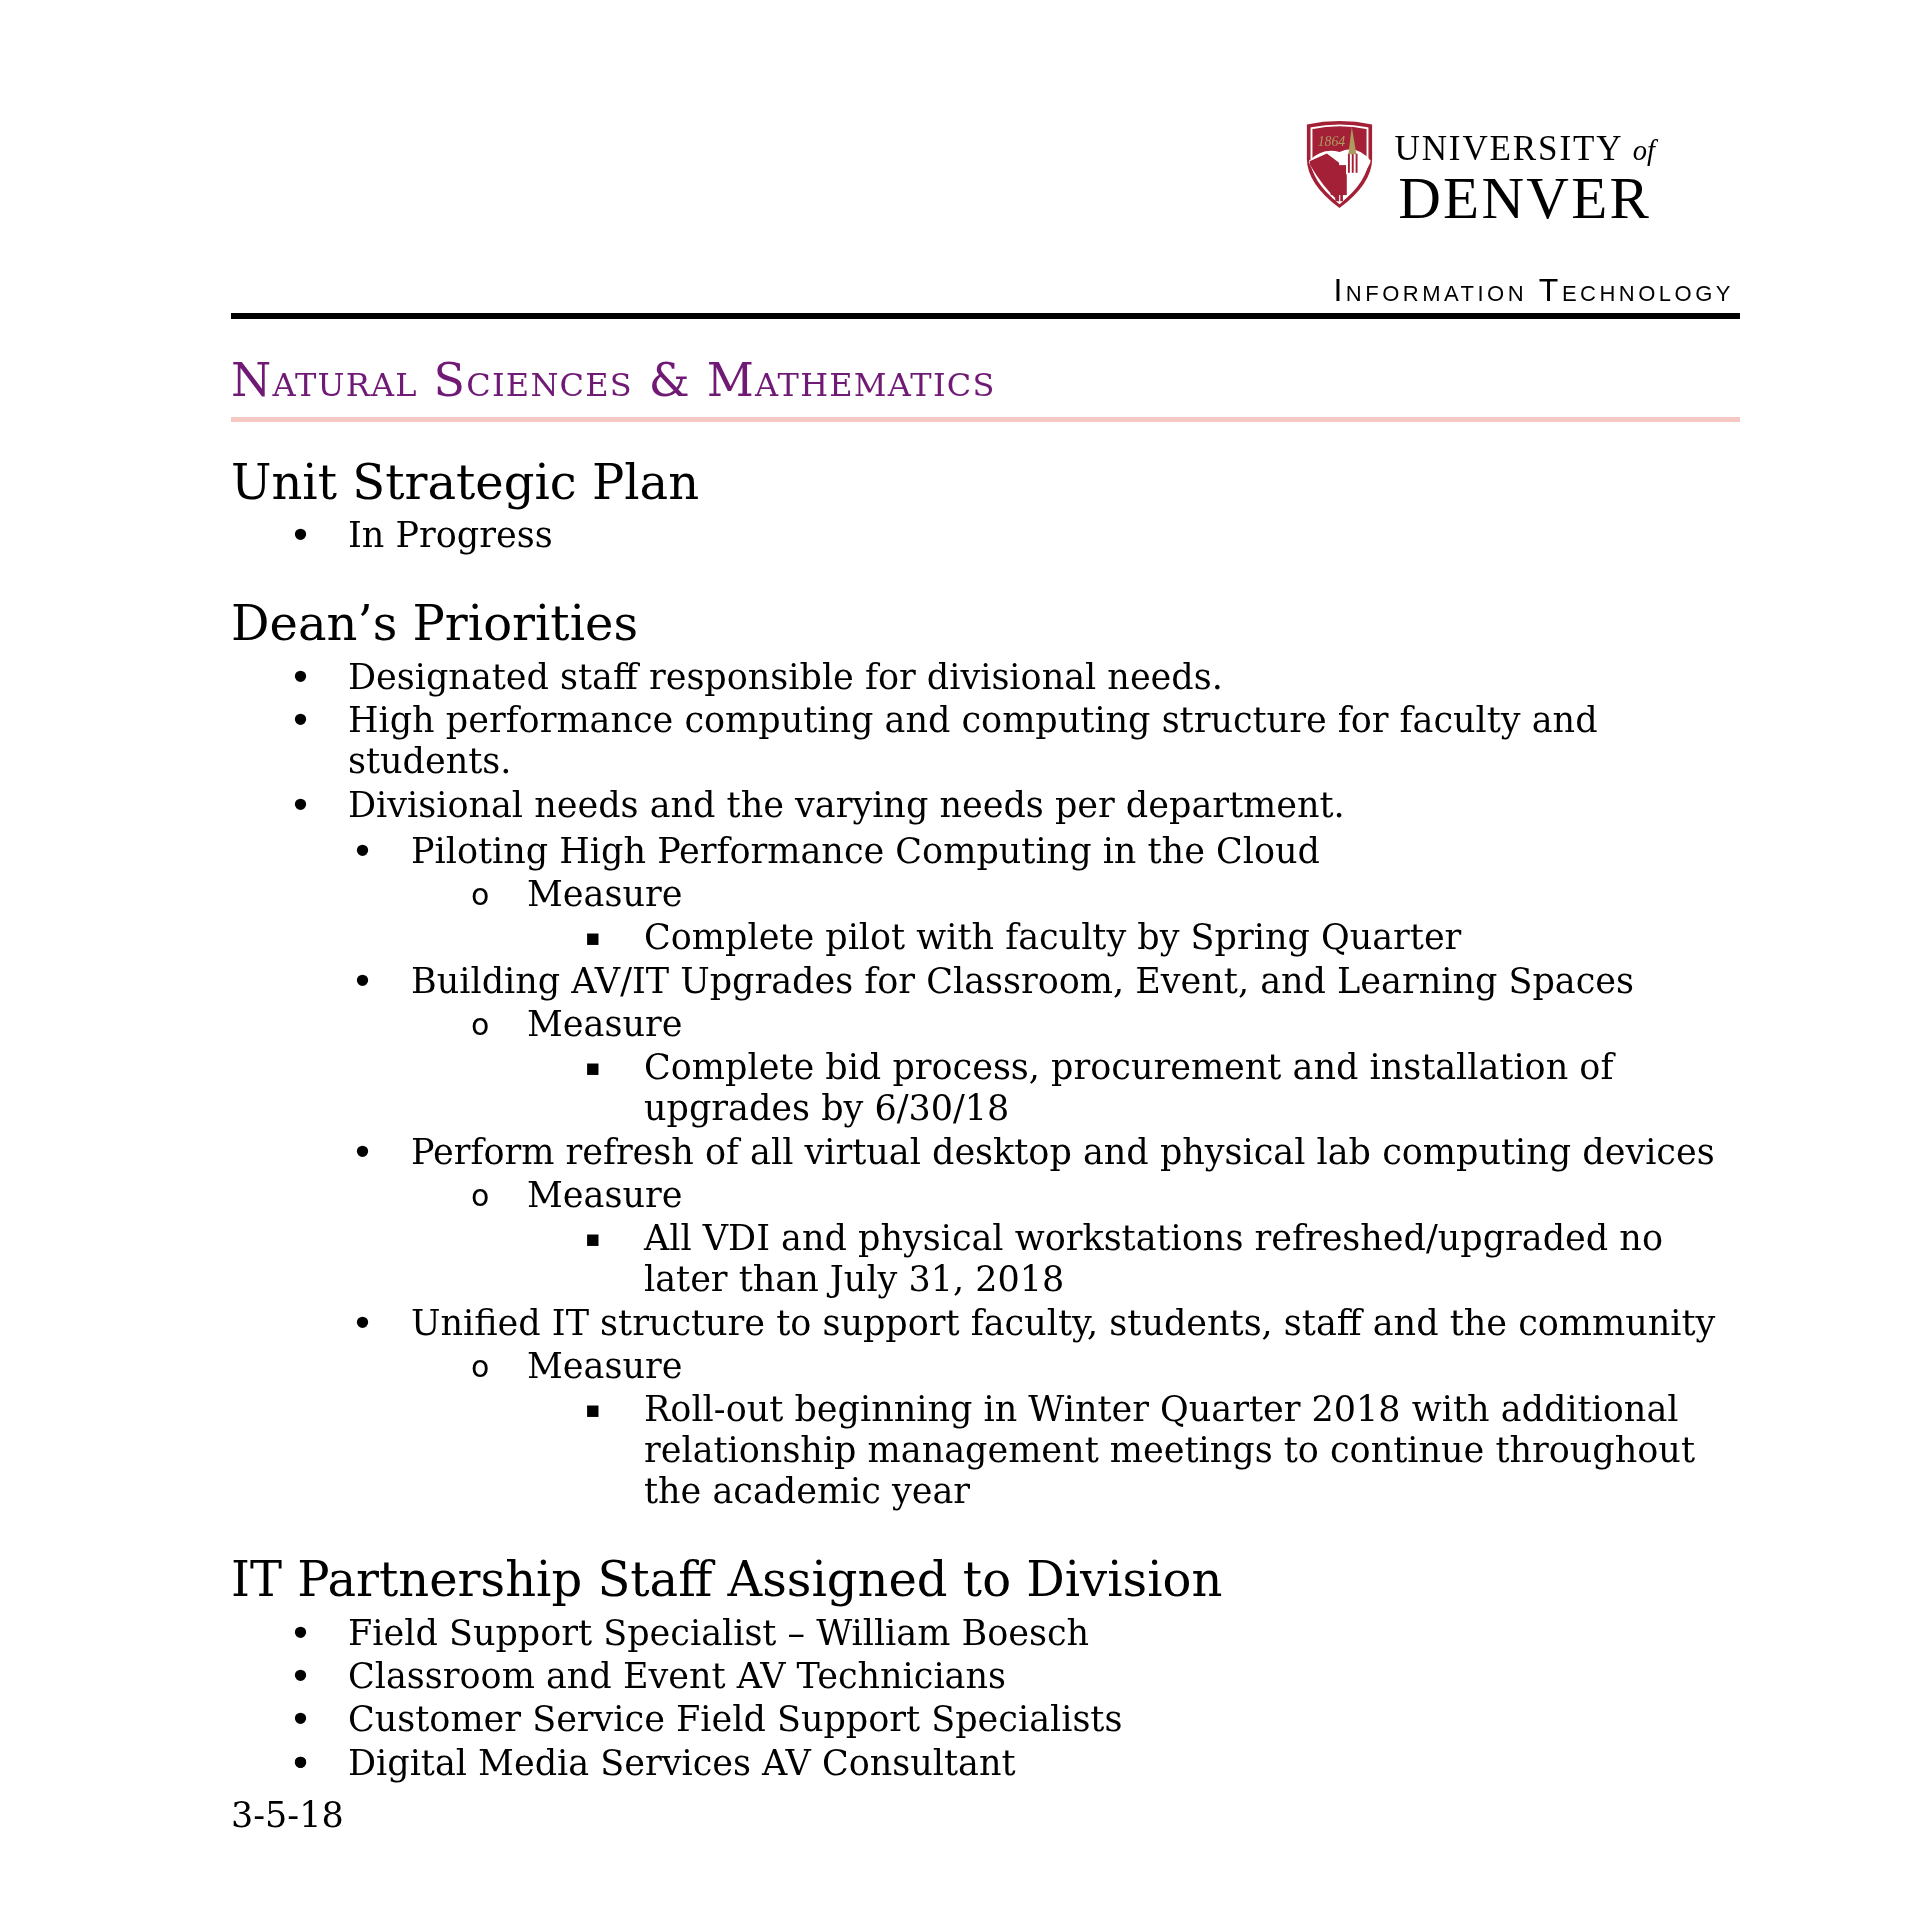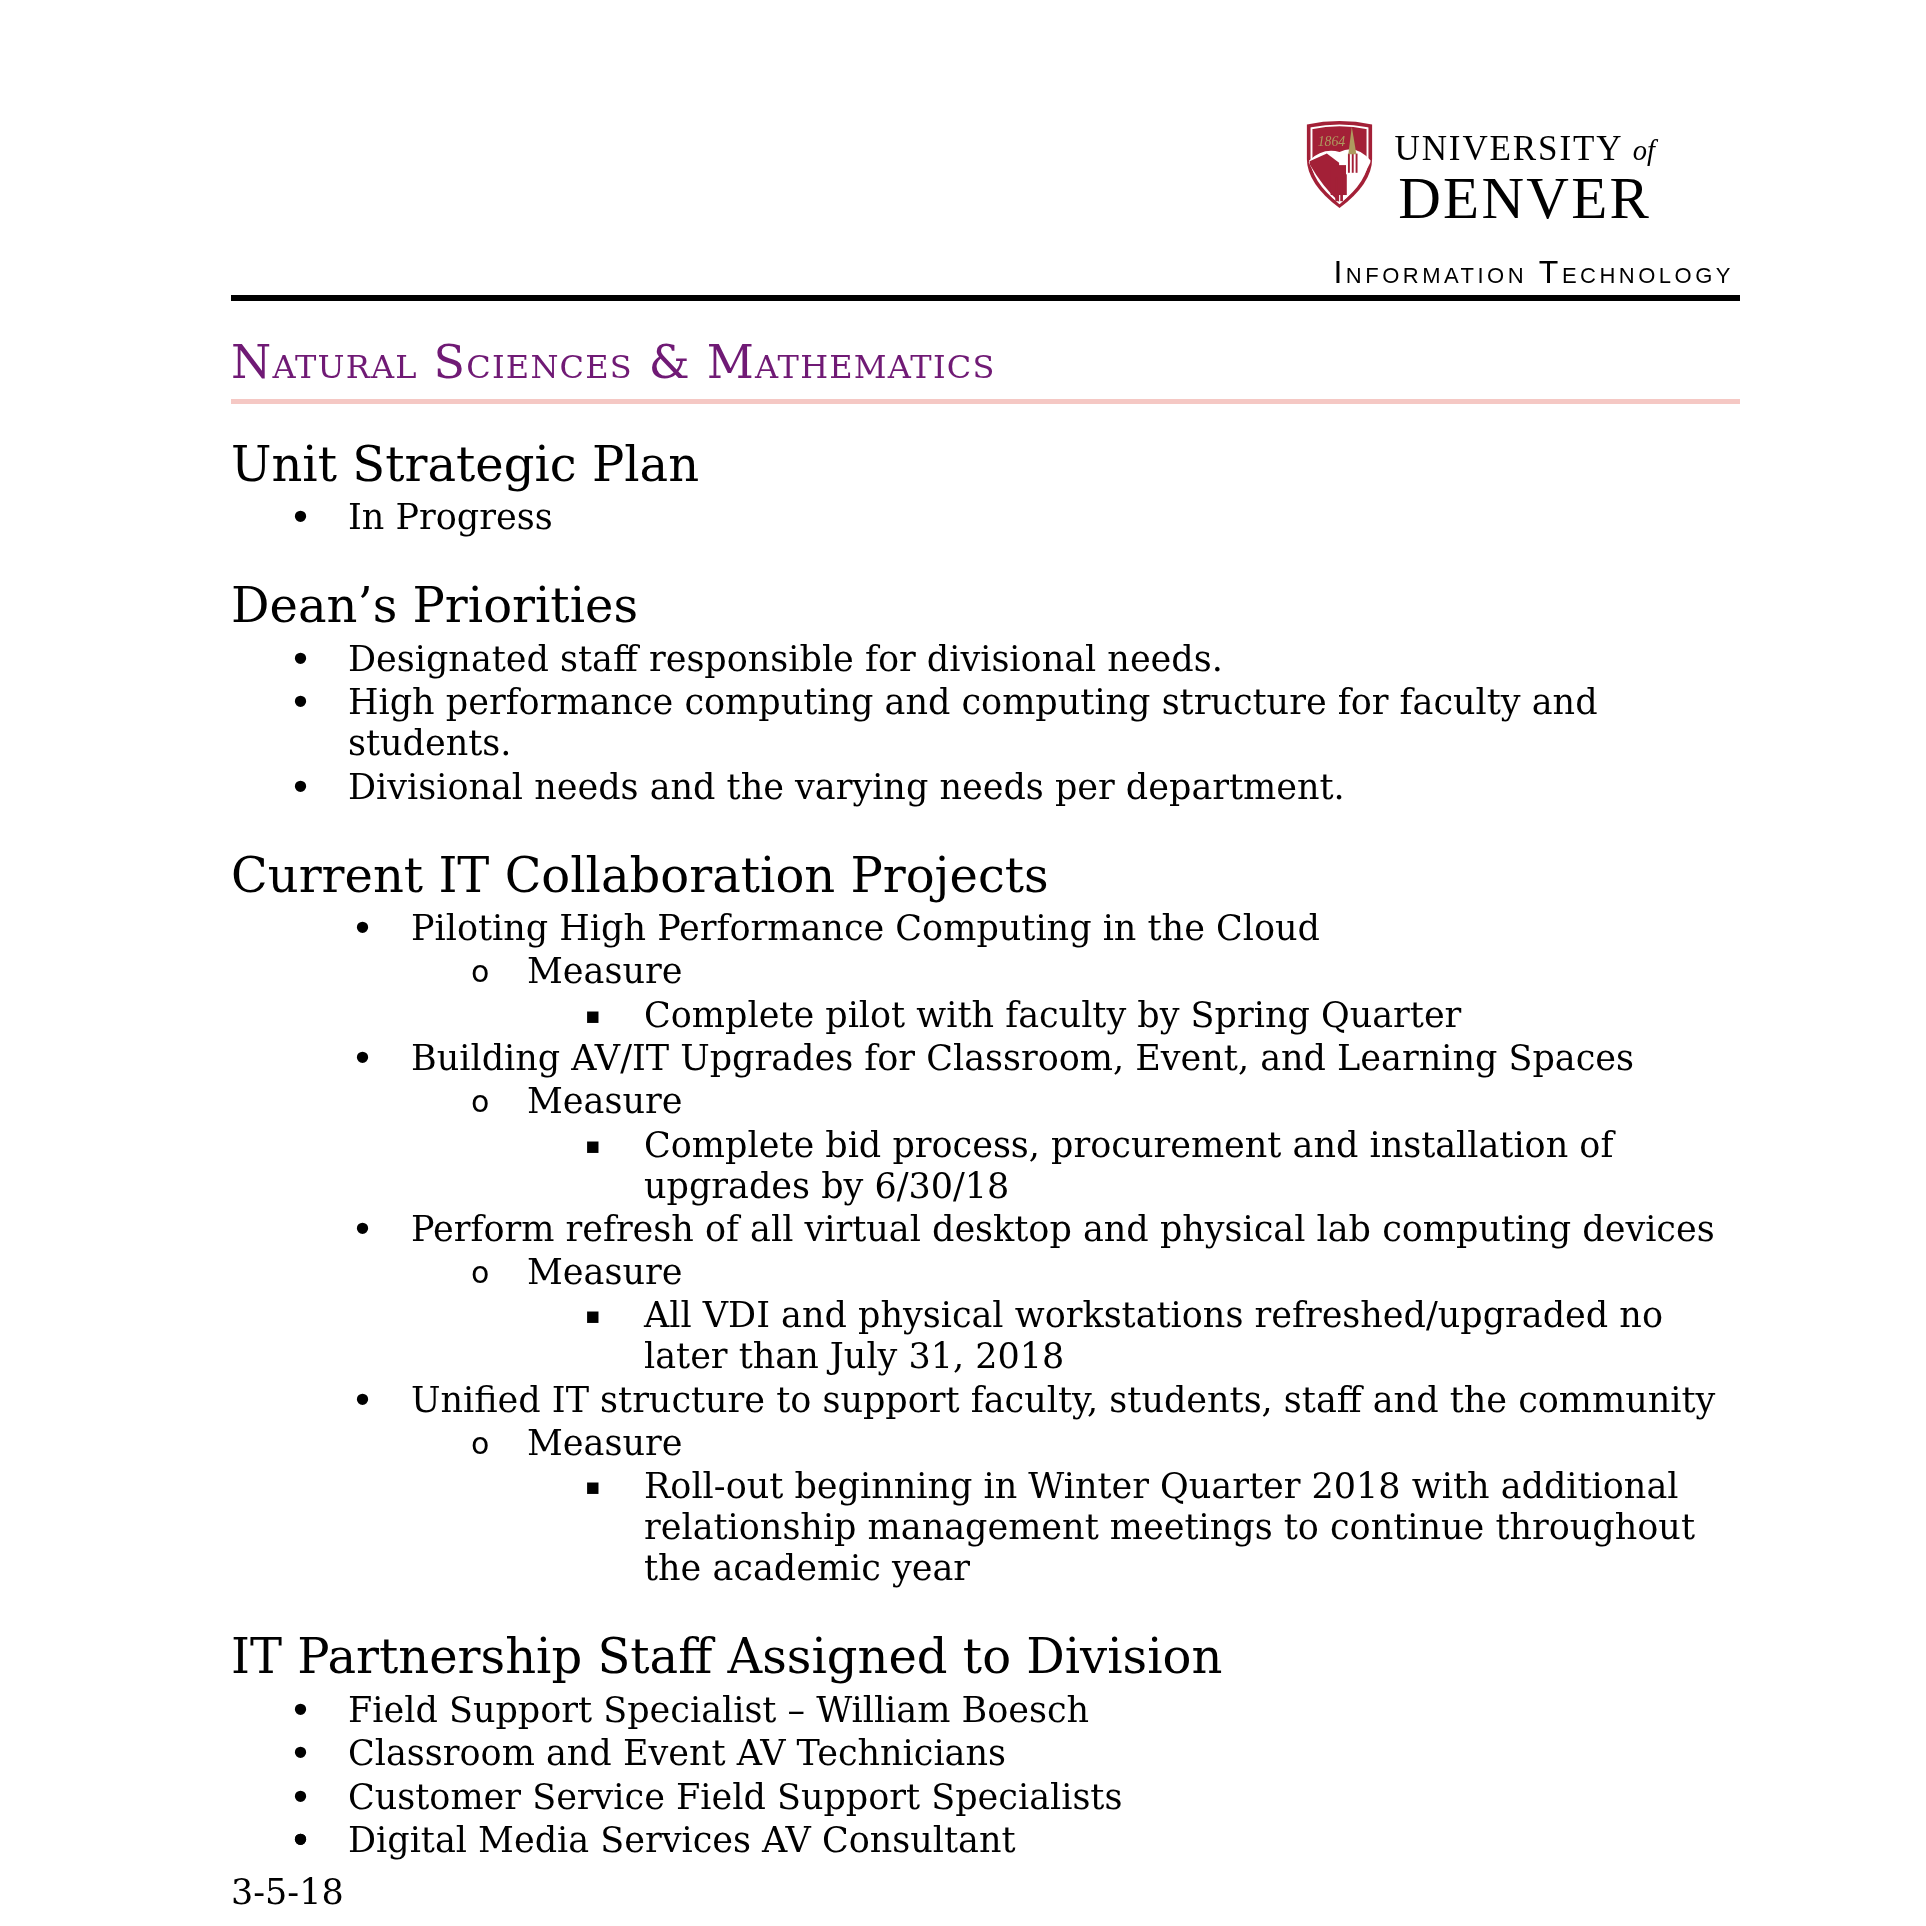--- a/index.html
+++ b/index.html
@@ -13,21 +13,21 @@
   
   .header { padding-top:116px; margin:0 231px; display:flex; justify-content:flex-end; }
   .logo-col { display:flex; flex-direction:column; align-items:flex-end;gap:28px; }
   .logo-top { display:flex; gap:18.5px; margin-right:79px; }
   .shield { width:73px; height:94px; display:block; }
   .logo-names { margin-top:15.4px; display:flex; flex-direction:column; font-family:"Liberation Serif", serif;align-items:center; }
   .univ-line { font-size:35px; letter-spacing:1.9px; line-height:1.0; white-space:nowrap; }
   .univ-line .of { font-style:italic; font-size:28.5px; letter-spacing:0; text-transform:none; }
   .denver-line { font-size:59px; letter-spacing:2.3px; line-height:1.0; margin-top:3.1px; }
   .it-line {
-    margin-top:0; font-family:"Liberation Sans", sans-serif;
+    margin-top:18px; font-family:"Liberation Sans", sans-serif;
     font-variant:small-caps; font-size:32px; letter-spacing:3.5px; line-height:1.05;
     white-space:nowrap;
   }
   .header-rule { height:6.2px; background:#000; margin:4.6px 225px 0 231px; }
 
   
   h1.page-title {
     margin:35px 231px 0; font-weight:400; font-size:46px; line-height:1.15;
     font-variant:small-caps; letter-spacing:1.2px; color:#701a75; white-space:nowrap;
   }
@@ -91,21 +91,20 @@
     <li class="li l1"><span class="mk">•</span><span>In Progress</span></li>
   </ul>
 
   <h2 class="sec-heading">Dean’s Priorities</h2>
   <ul class="blist">
     <li class="li l1"><span class="mk">•</span><span>Designated staff responsible for divisional needs.</span></li>
     <li class="li l1"><span class="mk">•</span><span>High performance computing and computing structure for faculty and students.</span></li>
     <li class="li l1"><span class="mk">•</span><span>Divisional needs and the varying needs per department.</span></li>
   </ul>
 
-  <h2 class="sec-heading">Current IT Collaboration Projects</h2>
   <ul class="blist">
     <li class="li l1b"><span class="mk">•</span><span>Piloting High Performance Computing in the Cloud</span></li>
     <li class="li l2"><span class="mk">o</span><span>Measure</span></li>
     <li class="li l3"><span class="mk">▪</span><span>Complete pilot with faculty by Spring Quarter</span></li>
     <li class="li l1b"><span class="mk">•</span><span>Building AV/IT Upgrades for Classroom, Event, and Learning Spaces</span></li>
     <li class="li l2"><span class="mk">o</span><span>Measure</span></li>
     <li class="li l3"><span class="mk">▪</span><span>Complete bid process, procurement and installation of upgrades by 6/30/18</span></li>
     <li class="li l1b"><span class="mk">•</span><span>Perform refresh of all virtual desktop and physical lab computing devices</span></li>
     <li class="li l2"><span class="mk">o</span><span>Measure</span></li>
     <li class="li l3"><span class="mk">▪</span><span>All VDI and physical workstations refreshed/upgraded no later than July 31, 2018</span></li>

